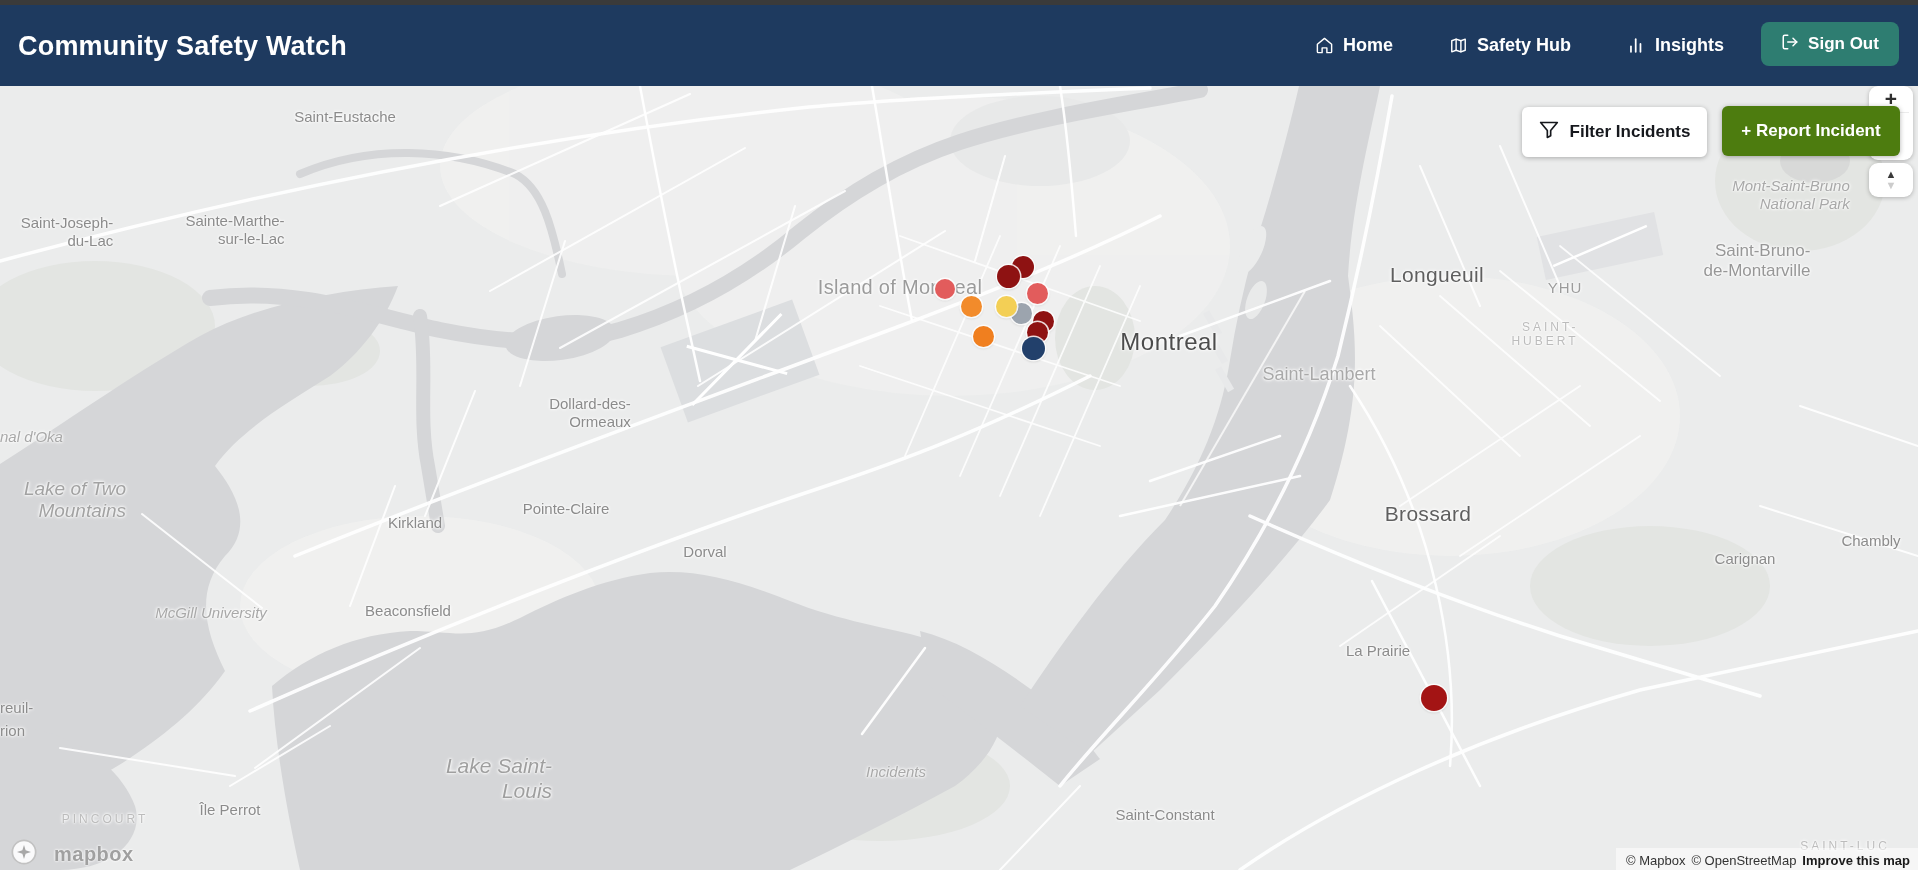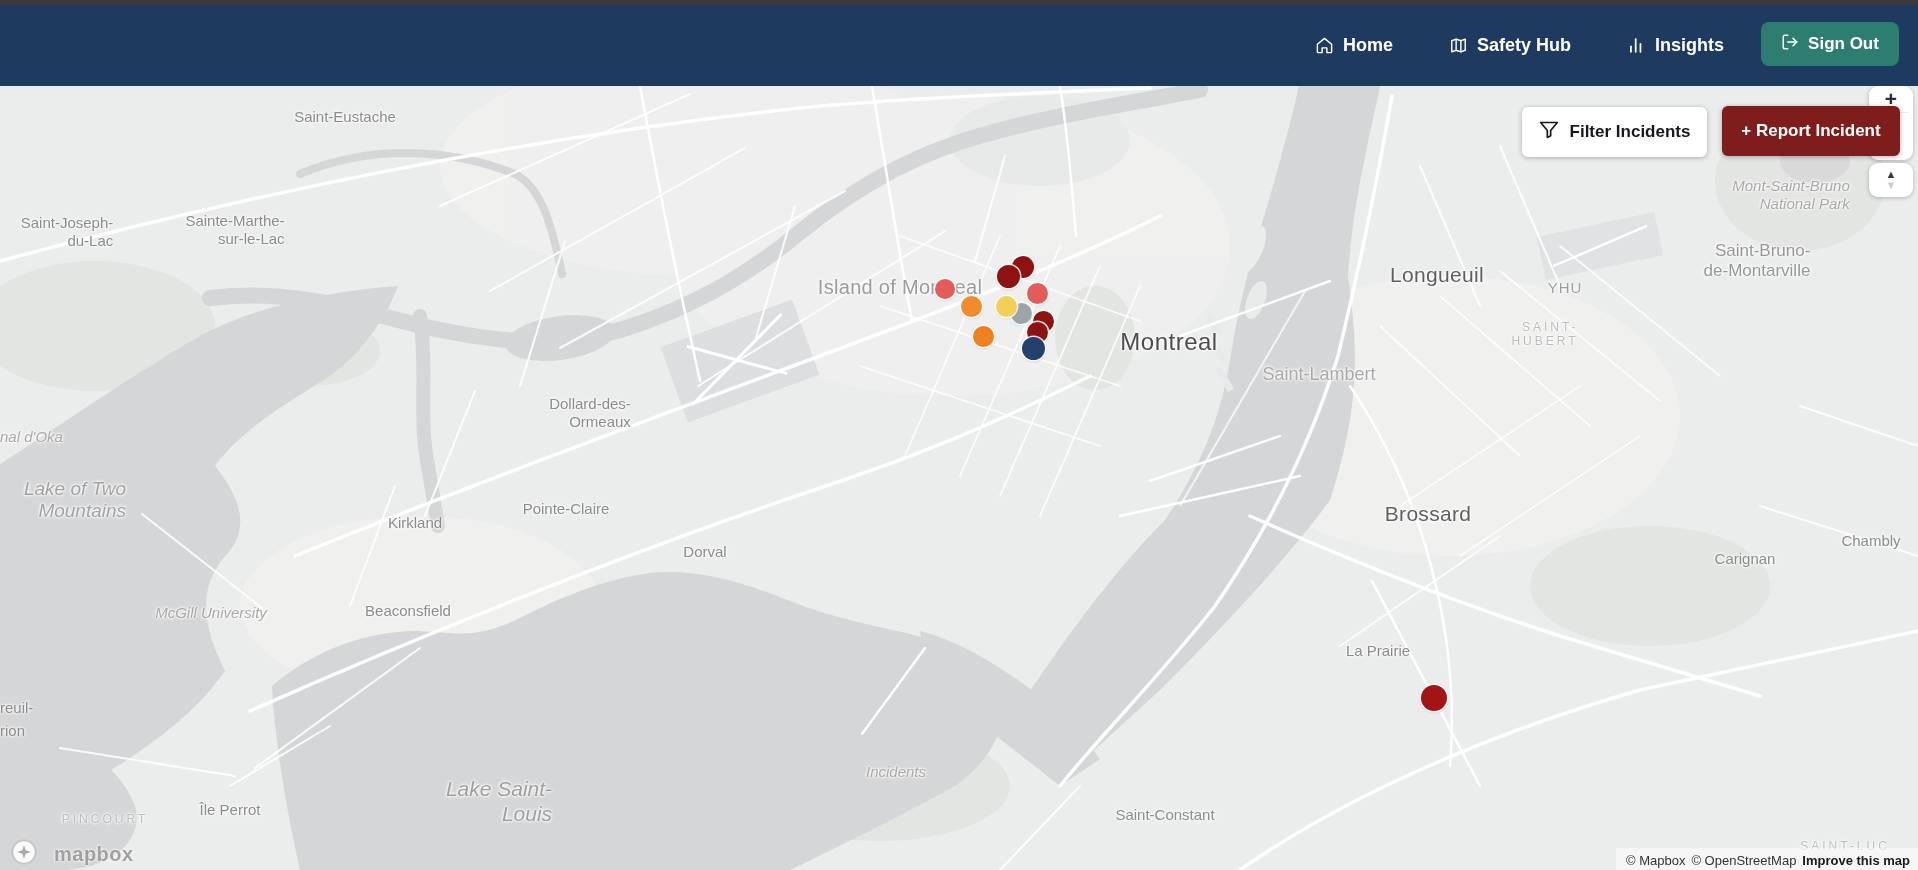--- a/index.html
+++ b/index.html
@@ -41,21 +41,21 @@
 
   #map-markers { position:absolute; left:0; top:0; width:1918px; height:870px; z-index:6; }
   .incident { position:absolute; border-radius:50%;
               box-shadow:0 0 0 1.5px rgba(255,255,255,.85), 0 1px 3px rgba(0,0,0,.25); cursor:pointer; }
 
   
   .filter-btn { position:absolute; left:1522px; top:107px; width:185px; height:50px; background:#ffffff;
                 border-radius:6px; box-shadow:0 1px 5px rgba(0,0,0,.28); display:flex; align-items:center;
                 justify-content:center; gap:11px; font-size:17px; font-weight:600; color:#16181d;
                 z-index:10; cursor:pointer; }
-  .report-btn { position:absolute; left:1722px; top:106px; width:178px; height:50px; background:#7f1d1d;
+  .report-btn { position:absolute; left:1722px; top:106px; width:178px; height:50px; background:#4d7c0f;
                 border-radius:6px; box-shadow:0 1px 5px rgba(0,0,0,.3); display:flex; align-items:center;
                 justify-content:center; font-size:17px; font-weight:600; color:#ffffff;
                 z-index:12; cursor:pointer; }
   .navbox1 { position:absolute; left:1869px; top:86px; width:44px; height:74px; background:#fff;
              border-radius:9px; box-shadow:0 1px 4px rgba(0,0,0,.25); z-index:11; }
   .navbox1 .zoom-in { height:26px; display:flex; align-items:center; justify-content:center;
                       font-size:21px; font-weight:bold; color:#2f2f2f; cursor:pointer; }
   .navbox1 .div { height:1px; background:#ececec; margin:0 4px; }
   .navbox2 { position:absolute; left:1869px; top:163px; width:44px; height:34px; background:#fff;
              border-radius:9px; box-shadow:0 1px 4px rgba(0,0,0,.25); z-index:11;
@@ -224,21 +224,21 @@
     </div>
     <div class="map-label town" style="left: 705px; top: 552px;">
       <div>Dorval</div>
     </div>
     <div class="map-label town" style="left: 408px; top: 611px;">
       <div>Beaconsfield</div>
     </div>
     <div class="map-label water-sm" style="left: 211px; top: 613px;">
       <div>McGill University</div>
     </div>
-    <div class="map-label water-lg" style="left: 499px; top: 779px; margin-top: 23px;">
+    <div class="map-label water-lg" style="left: 499px; top: 779px;">
       <div>Lake Saint-</div>
       <div>Louis</div>
     </div>
     <div class="map-label town" style="left: 230px; top: 810px;">
       <div>Île Perrot</div>
     </div>
     <div class="map-label caps" style="left: 105px; top: 819px;">
       <div>PINCOURT</div>
     </div>
     <div class="map-label town align-left" style="left: 0px; top: 708px;">
@@ -306,20 +306,21 @@
     <div class="incident" style="left: 1026.5px; top: 321.5px; width: 21px; height: 21px; background: rgb(142, 18, 18);"></div>
     <div class="incident" style="left: 1021.5px; top: 336.5px; width: 23px; height: 23px; background: rgb(34, 64, 107);"></div>
     <div class="incident" style="left: 935px; top: 279px; width: 20px; height: 20px; background: rgb(226, 92, 92);"></div>
     <div class="incident" style="left: 960.5px; top: 295.5px; width: 21px; height: 21px; background: rgb(242, 139, 43);"></div>
     <div class="incident" style="left: 972.5px; top: 325.5px; width: 21px; height: 21px; background: rgb(240, 127, 31);"></div>
     <div class="incident" style="left: 1421px; top: 685px; width: 26px; height: 26px; background: rgb(163, 20, 20);"></div>
   </div>
 
 <div class="top-strip"></div>
 <div class="header">
+  <div class="app-title">Community Safety Watch</div>
   <div class="nav">
     <div class="nav-item">
       <span>
         <svg width="19" height="19" viewBox="0 0 24 24" fill="none" stroke="#ffffff" stroke-width="1.8" stroke-linejoin="round" stroke-linecap="round">
             <path d="M3 10.5 12 3l9 7.5V20a1 1 0 0 1-1 1h-5v-6h-6v6H4a1 1 0 0 1-1-1z"></path>
           </svg>
       </span>
       <span>Home</span>
     </div>
     <div class="nav-item">

